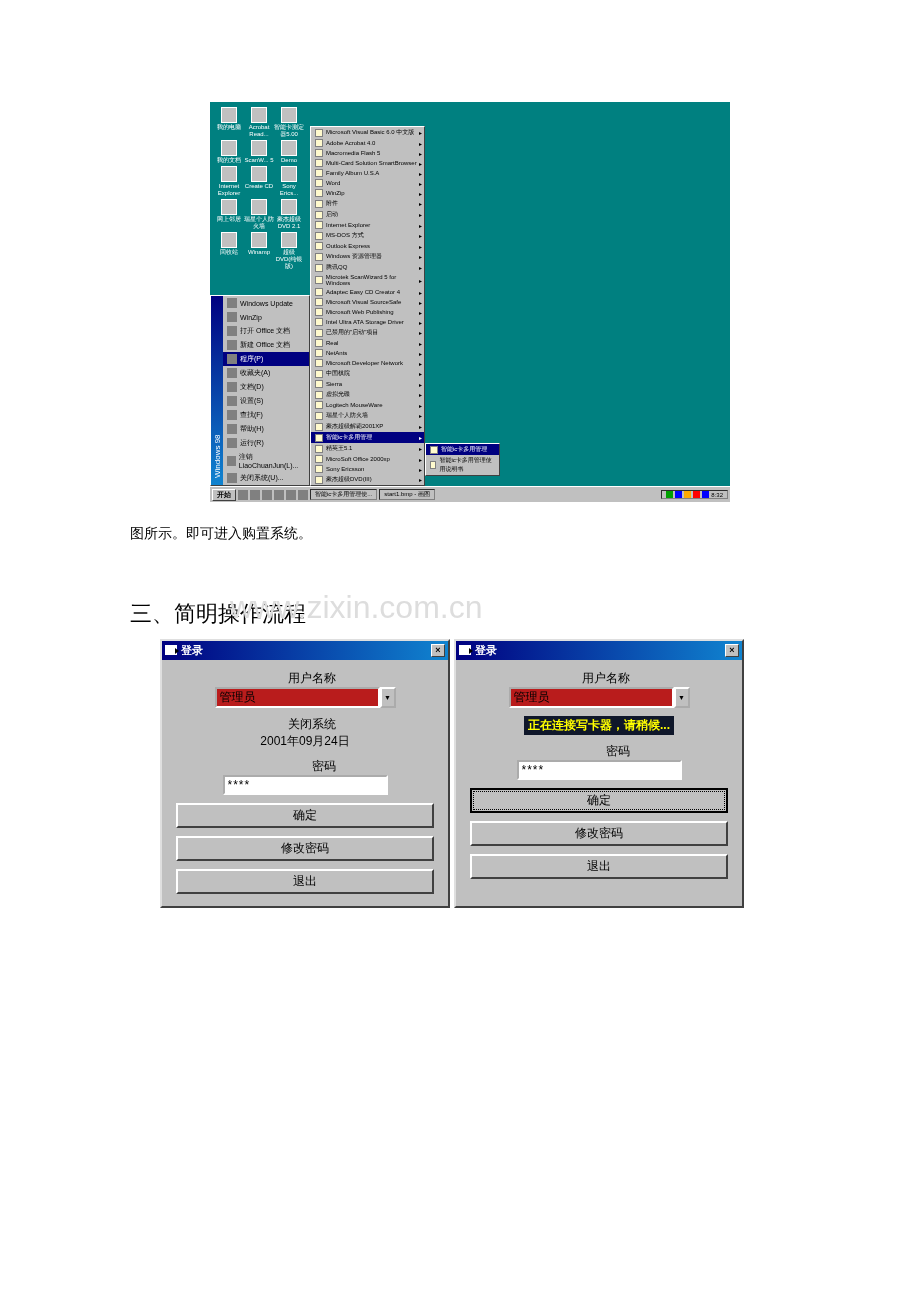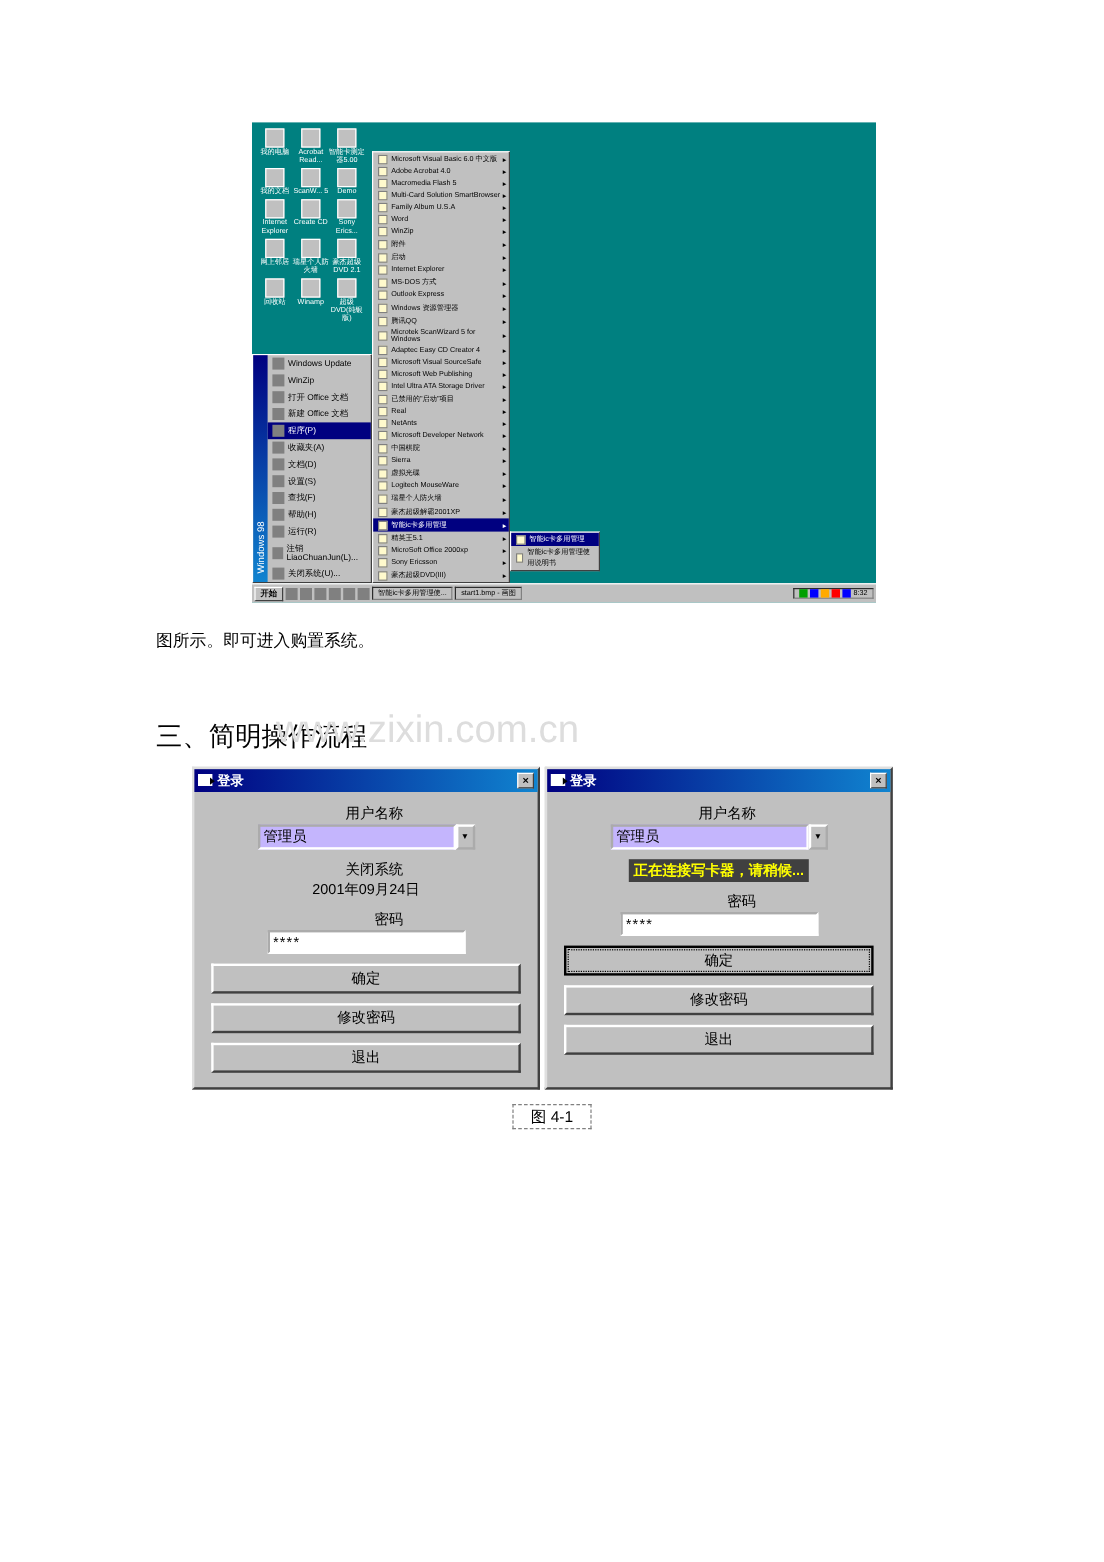--- a/index.html
+++ b/index.html
@@ -42,28 +42,28 @@
 .dialogs { display:flex; gap:4px; margin-top:6px; margin-left:30px; }
 .dialog { width:290px; background:#c0c0c0; border:2px solid #c0c0c0; border-top-color:#dfdfdf; border-left-color:#dfdfdf; border-right-color:#404040; border-bottom-color:#404040; }
 .titlebar { background:linear-gradient(to right,#000080,#1084d0); color:#fff; padding:2px 3px; font-size:11px; font-weight:bold; display:flex; align-items:center; }
 .titlebar .ticon { width:12px; height:10px; background:#fff; margin-right:4px; position:relative; }
 .titlebar .ticon::after { content:""; position:absolute; right:-2px; top:3px; border-left:4px solid #000; border-top:3px solid transparent; border-bottom:3px solid transparent; }
 .close-x { margin-left:auto; width:14px; height:13px; background:#c0c0c0; border:1px solid #fff; border-right-color:#404040; border-bottom-color:#404040; font-size:9px; text-align:center; line-height:11px; color:#000; font-family:Arial; font-weight:bold; }
 .dbody { padding:10px 14px 12px; }
 .frow { display:flex; align-items:center; margin-bottom:8px;flex-direction:column; }
 .flabel { width:74px; text-align:right; font-size:12px; margin-right:12px; }
 .combo { flex:1; display:flex; }
-.combo input { flex:1; font-size:12px; padding:1px 3px; border:2px inset #fff; background:#c4b5fd; font-family:SimSun; }
+.combo input { flex:1; font-size:12px; padding:1px 3px; border:2px inset #fff; background:#b91c1c; font-family:SimSun; }
 .combo .cbtn { width:16px; background:#c0c0c0; border:2px outset #fff; font-size:7px; display:flex; align-items:center; justify-content:center; }
 .textval { flex:1; font-size:12px; text-align:center; }
 .pwd { flex:1; font-size:12px; padding:1px 3px; border:2px inset #fff; background:#fff; font-family:Arial; letter-spacing:1px; }
 .btnrow { display:flex; gap:8px; justify-content:center; margin-top:6px;flex-direction:column; }
 .btn98 { background:#c0c0c0; border:2px solid; border-color:#fff #404040 #404040 #fff; padding:2px 14px; font-size:12px; font-family:SimSun; }
 .btn98.focus { outline:1px dotted #000; outline-offset:-4px; border:2px solid #000; }
-.statusmsg { background:#404040; color:#ff0; font-size:12px; padding:1px 4px; flex:1; text-align:center; font-weight:bold; }
+.statusmsg { background:#0f172a; color:#ff0; font-size:12px; padding:1px 4px; flex:1; text-align:center; font-weight:bold; }
 .figcap { text-align:center; margin-top:14px; font-size:13px; }
 .figcap span { border:1px dashed #808080; padding:2px 14px; }
 </style>
 </head>
 <body>
 
 <div class="page">
 
 <div class="screenshot">
   <div class="desktop" id="desk"><span class="dicon"><div class="glyph"></div><span class="lbl">我的电脑</span></span><span class="dicon"><div class="glyph"></div><span class="lbl">Acrobat Read...</span></span><span class="dicon"><div class="glyph"></div><span class="lbl">智能卡测定器5.00</span></span><span class="dicon"><div class="glyph"></div><span class="lbl">我的文档</span></span><span class="dicon"><div class="glyph"></div><span class="lbl">ScanW... 5</span></span><span class="dicon"><div class="glyph"></div><span class="lbl">Demo</span></span><span class="dicon"><div class="glyph"></div><span class="lbl">Internet Explorer</span></span><span class="dicon"><div class="glyph"></div><span class="lbl">Create CD</span></span><span class="dicon"><div class="glyph"></div><span class="lbl">Sony Erics...</span></span><span class="dicon"><div class="glyph"></div><span class="lbl">网上邻居</span></span><span class="dicon"><div class="glyph"></div><span class="lbl">瑞星个人防火墙</span></span><span class="dicon"><div class="glyph"></div><span class="lbl">豪杰超级 DVD 2.1</span></span><span class="dicon"><div class="glyph"></div><span class="lbl">回收站</span></span><span class="dicon"><div class="glyph"></div><span class="lbl">Winamp</span></span><span class="dicon"><div class="glyph"></div><span class="lbl">超级DVD(纯银版)</span></span></div>
@@ -388,16 +388,15 @@
       </div>
       <div class="btnrow">
         <button class="btn98 focus">确定</button>
         <button class="btn98">修改密码</button>
         <button class="btn98">退出</button>
       </div>
     </div>
   </div>
 </div>
 
-<p class="figcap"><span>图 4-1</span></p>
 
 
 </div>
 
 </body></html>

